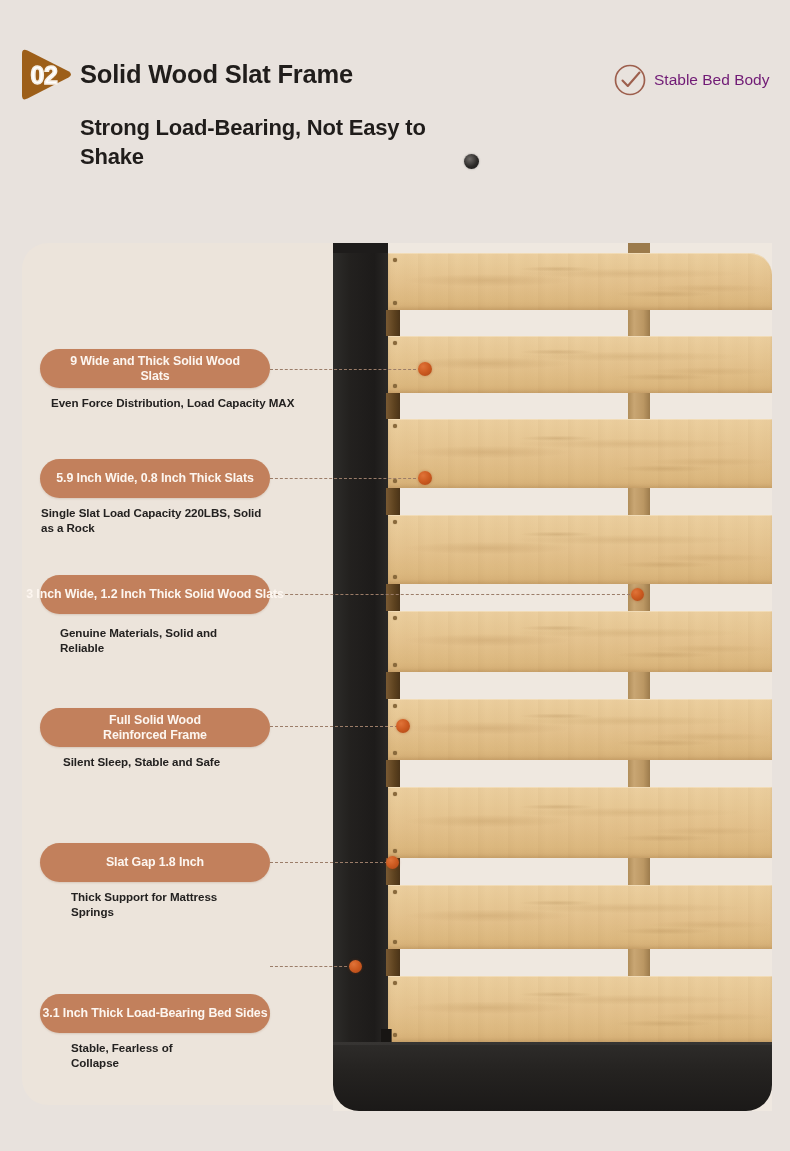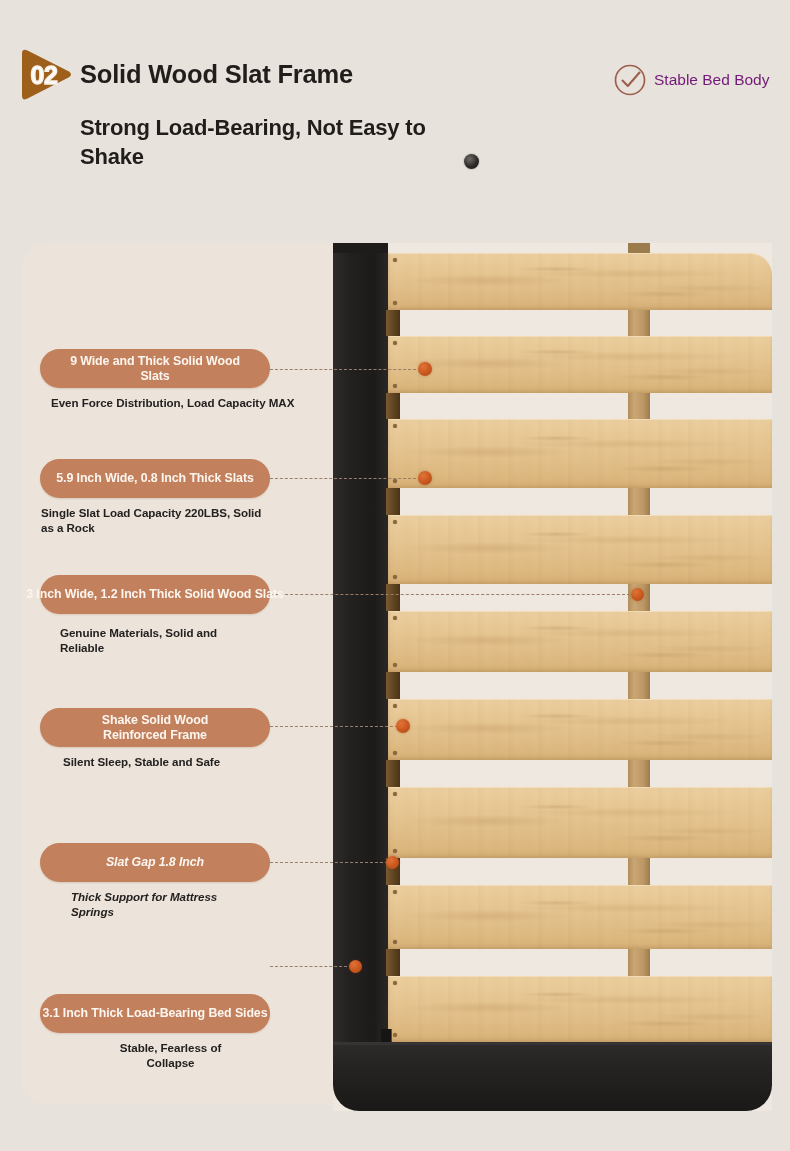--- a/index.html
+++ b/index.html
@@ -379,35 +379,35 @@
       </div>
       <div class="callout" style="left: 40px; top: 575px;">
         <div class="pill overflow" style="width: 230px;">
           <span class="ptext">3 Inch Wide, 1.2 Inch Thick Solid Wood Slats</span>
         </div>
         <div class="desc" style="margin-left: 20px; margin-top: 12px;">Genuine Materials, Solid and
 Reliable</div>
       </div>
       <div class="callout" style="left: 40px; top: 708px;">
         <div class="pill" style="width: 230px;">
-          <span class="ptext">Shake Solid Wood
+          <span class="ptext">Full Solid Wood
 Reinforced Frame</span>
         </div>
         <div class="desc" style="margin-left: 23px;">Silent Sleep, Stable and Safe</div>
       </div>
-      <div class="callout" style="left: 40px; top: 843px; font-style: italic;">
+      <div class="callout" style="left: 40px; top: 843px;">
         <div class="pill" style="width: 230px;">
           <span class="ptext">Slat Gap 1.8 Inch</span>
         </div>
         <div class="desc" style="margin-left: 31px;">Thick Support for Mattress
 Springs</div>
       </div>
       <div class="callout" style="left: 40px; top: 994px;">
         <div class="pill overflow" style="width: 230px;">
           <span class="ptext">3.1 Inch Thick
 Load-Bearing Bed Sides</span>
         </div>
-        <div class="desc" style="margin-left: 31px; text-align: center;">Stable, Fearless of
+        <div class="desc" style="margin-left: 31px;">Stable, Fearless of
 Collapse</div>
       </div>
     </div>
 
 </div>
 
 </body></html>

